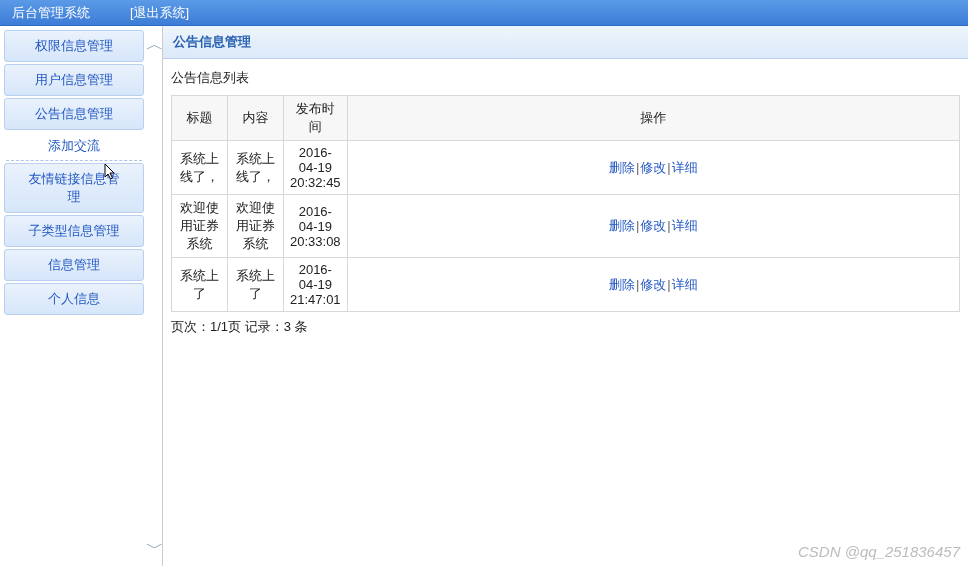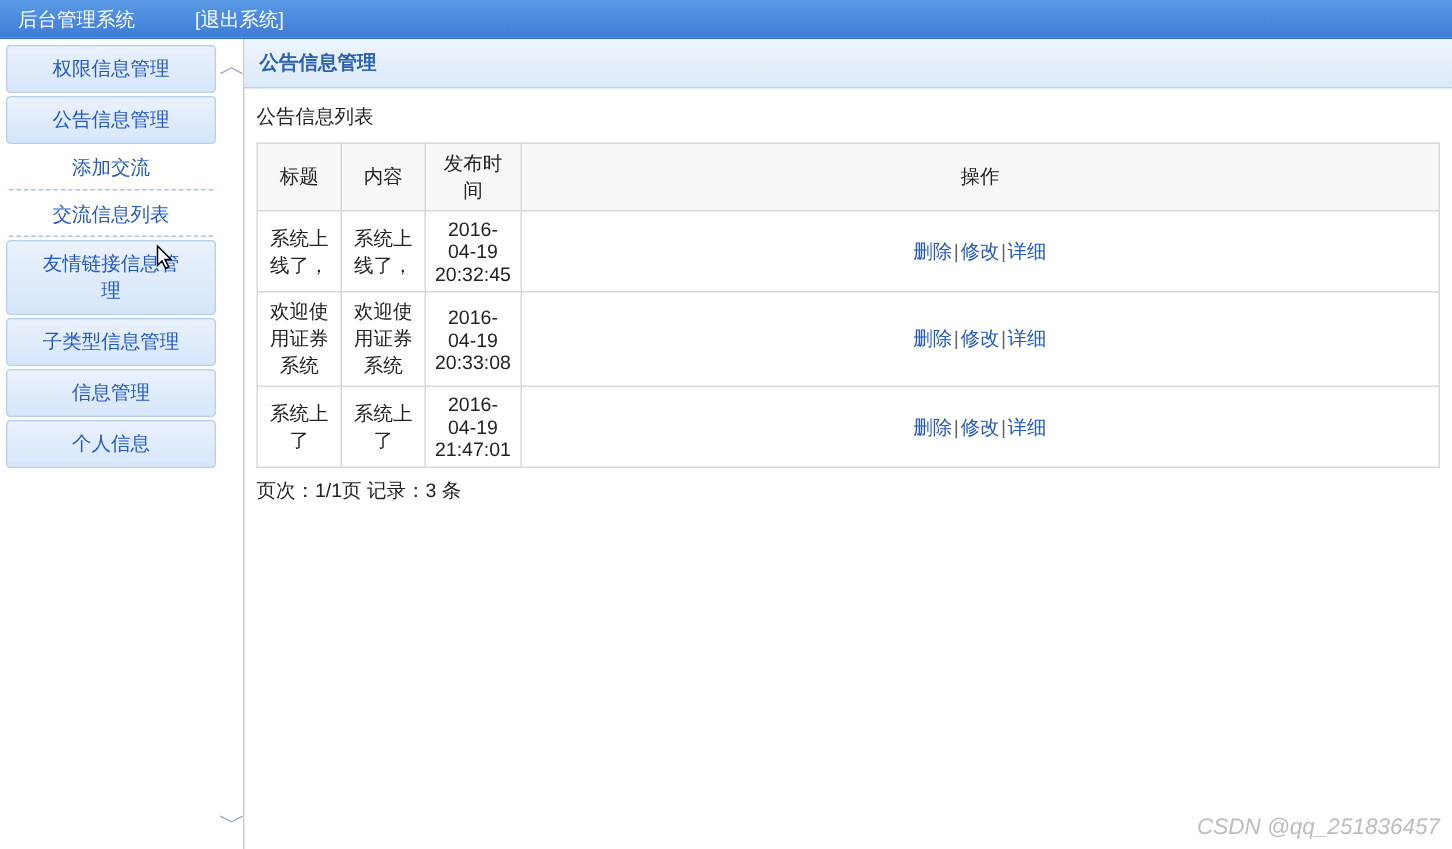--- a/index.html
+++ b/index.html
@@ -81,23 +81,23 @@
 <body>
 
 <div class="header-bar">
   <span class="header-title">后台管理系统</span>
   <span class="header-logout">[退出系统]</span>
 </div>
 
 <div class="layout">
   <div class="sidebar">
     <div class="sidebar-item">权限信息管理</div>
+    <div class="sidebar-item">用户信息管理</div>
     <div class="sidebar-item">公告信息管理</div>
     <div class="sidebar-sub">添加交流</div>
-    <div class="sidebar-sub">交流信息列表</div>
     <div class="sidebar-item">友情链接信息管理</div>
     <div class="sidebar-item">子类型信息管理</div>
     <div class="sidebar-item">信息管理</div>
     <div class="sidebar-item">个人信息</div>
   </div>
 
   <div class="divider">
     <span class="divider-arrow">︿</span>
     <span class="divider-arrow">﹀</span>
   </div>

